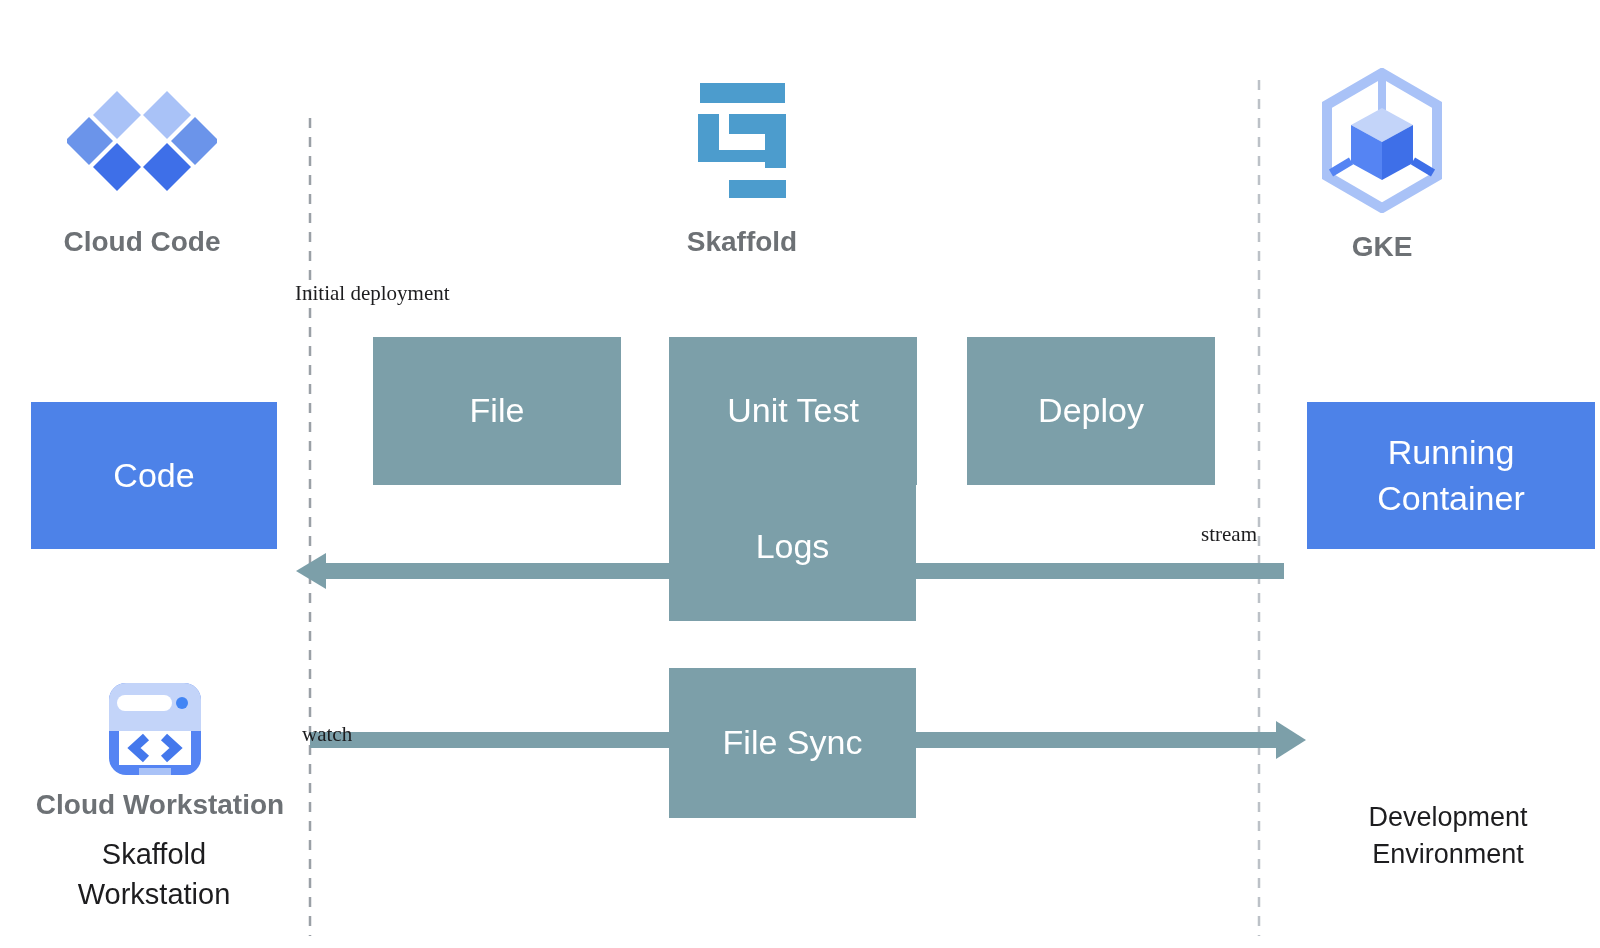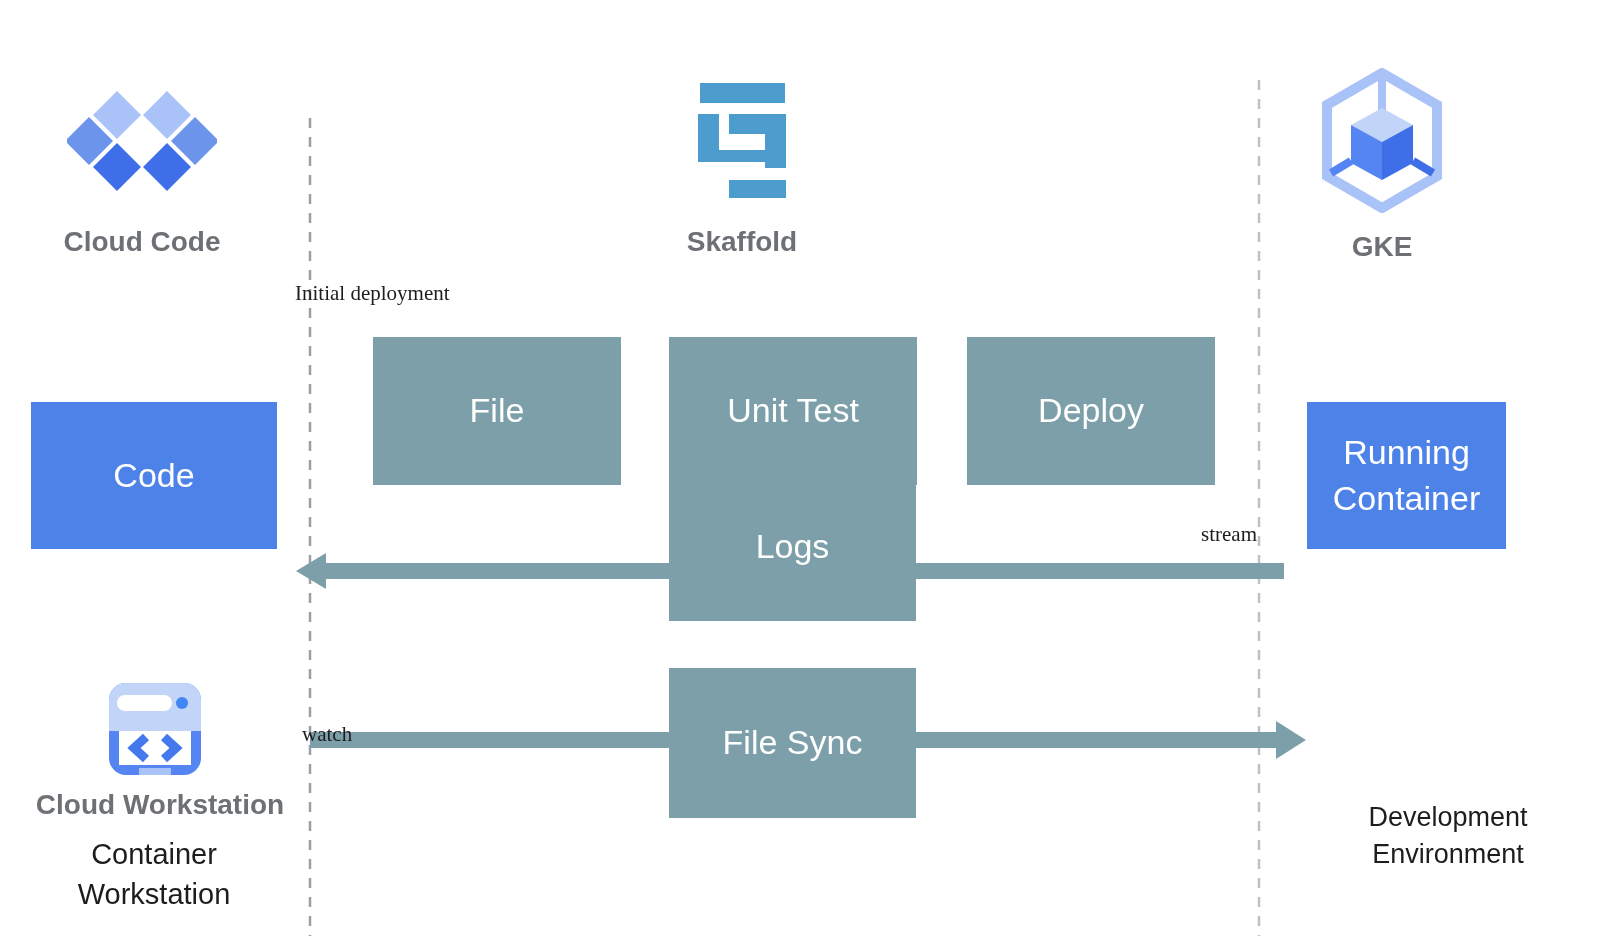--- a/index.html
+++ b/index.html
@@ -81,30 +81,30 @@
   <div class="note" style="left:295px;top:281px">Initial deployment</div>
   <div class="note" style="left:1107px;top:522px;width:150px;text-align:right">stream</div>
   <div class="note" style="left:302px;top:722px">watch</div>
 
   <div class="node blue" style="left:31px;top:402px;width:246px;height:147px">Code</div>
   <div class="node teal" style="left:373px;top:337px;width:248px;height:148px">File</div>
   <div class="node teal" style="left:669px;top:337px;width:248px;height:148px">Unit Test</div>
   <div class="node teal" style="left:967px;top:337px;width:248px;height:148px">Deploy</div>
   <div class="node teal" style="left:669px;top:472px;width:247px;height:149px">Logs</div>
   <div class="node teal" style="left:669px;top:668px;width:247px;height:150px">File Sync</div>
-  <div class="node blue" style="left:1307px;top:402px;width:199px;height:147px;padding:0 25px;box-sizing:border-box">Running Container</div>
+  <div class="node blue" style="left:1307px;top:402px;width:288px;height:147px;padding:0 25px;box-sizing:border-box">Running Container</div>
 
   <svg class="icon" style="left:109px;top:683px" width="92" height="92" viewBox="0 0 92 92">
     <rect x="0" y="0" width="92" height="92" rx="17" style="fill:var(--blue-400)"></rect>
     <path d="M17,0 h58 a17,17 0 0 1 17,17 v31 h-92 v-31 a17,17 0 0 1 17,-17 z" style="fill:var(--blue-100)"></path>
     <rect x="8" y="12" width="55" height="16" rx="8" fill="#ffffff"></rect>
     <circle cx="73" cy="20" r="6" style="fill:var(--dot-blue)"></circle>
     <rect x="10" y="48" width="72" height="34" fill="#ffffff"></rect>
     <rect x="30" y="85" width="32" height="7" style="fill:var(--blue-200)"></rect>
     <polyline points="37,54 25,65 37,76" fill="none" style="stroke:var(--blue-500)" stroke-width="9"></polyline>
     <polyline points="55,54 67,65 55,76" fill="none" style="stroke:var(--blue-500)" stroke-width="9"></polyline>
   </svg>
   <div class="glabel" style="left:35px;top:789px;width:250px">Cloud Workstation</div>
-  <div class="bigtext" style="left:29px;top:834px;width:250px;font-size:29px">Container Workstation</div>
+  <div class="bigtext" style="left:29px;top:834px;width:250px;font-size:29px">Skaffold Workstation</div>
 
   <div class="bigtext" style="left:1322px;top:799px;width:252px;font-size:27px">Development Environment</div>
 
 </div>
 
 </body></html>

